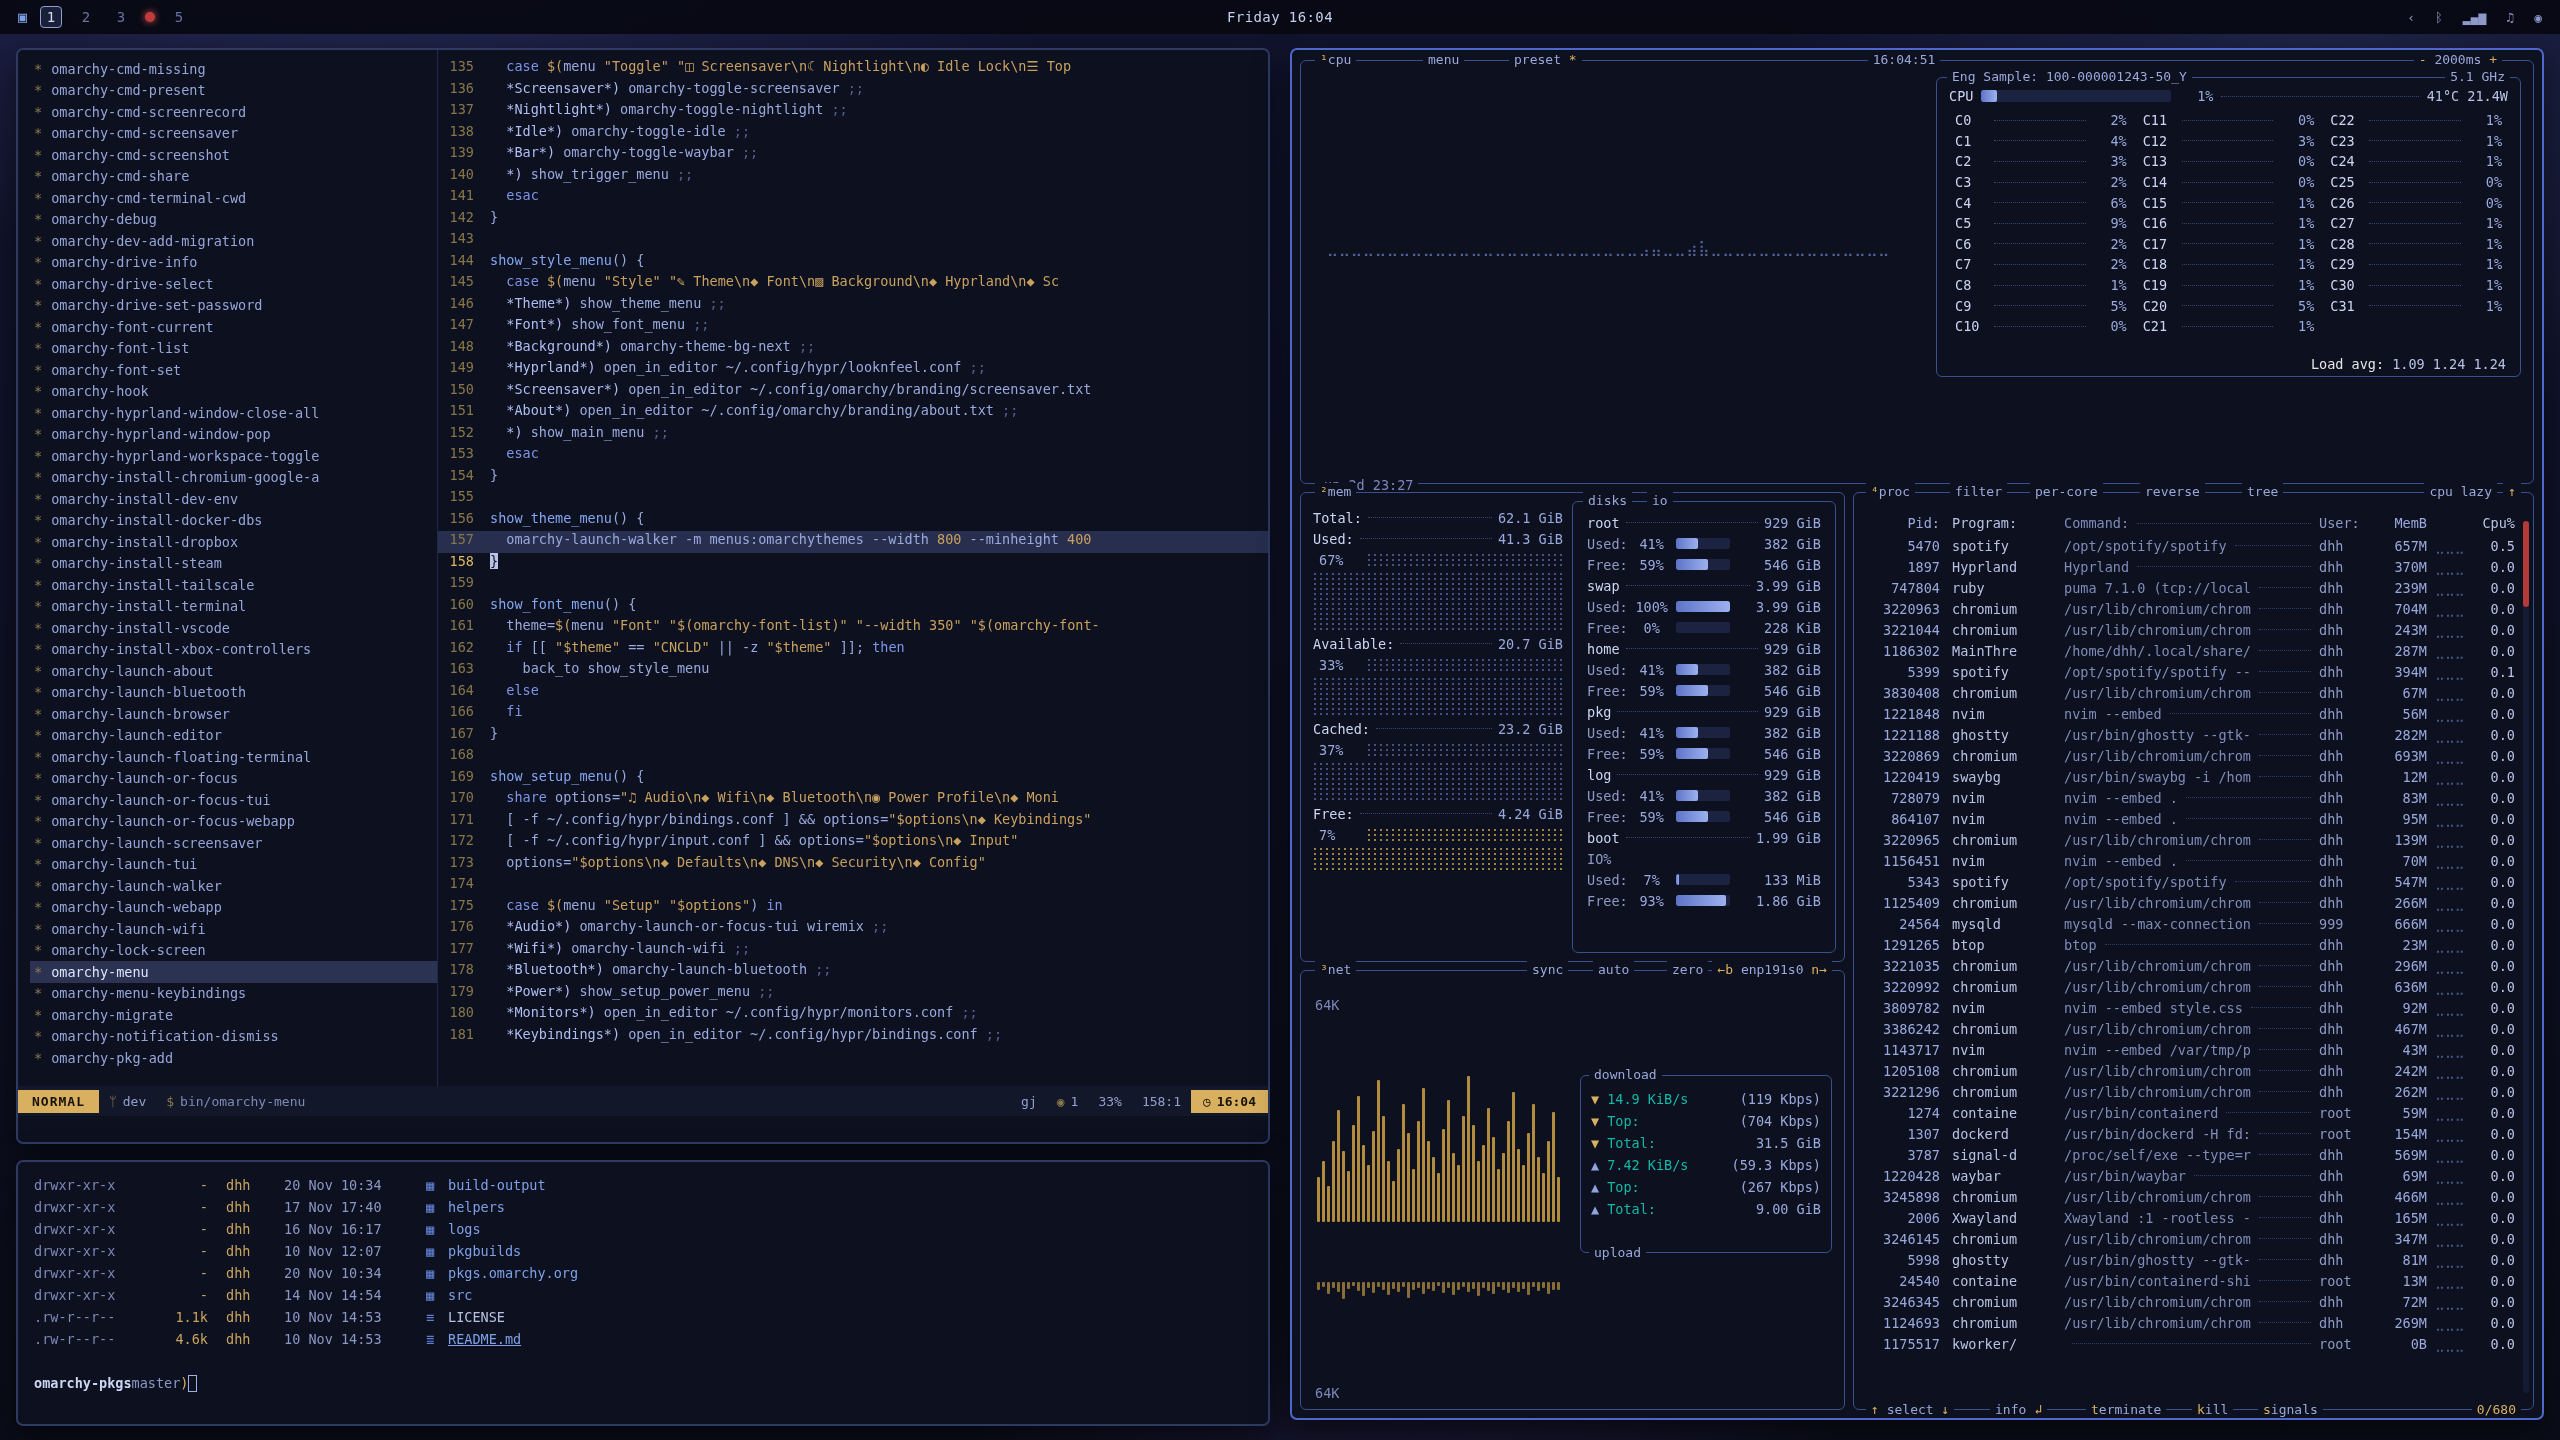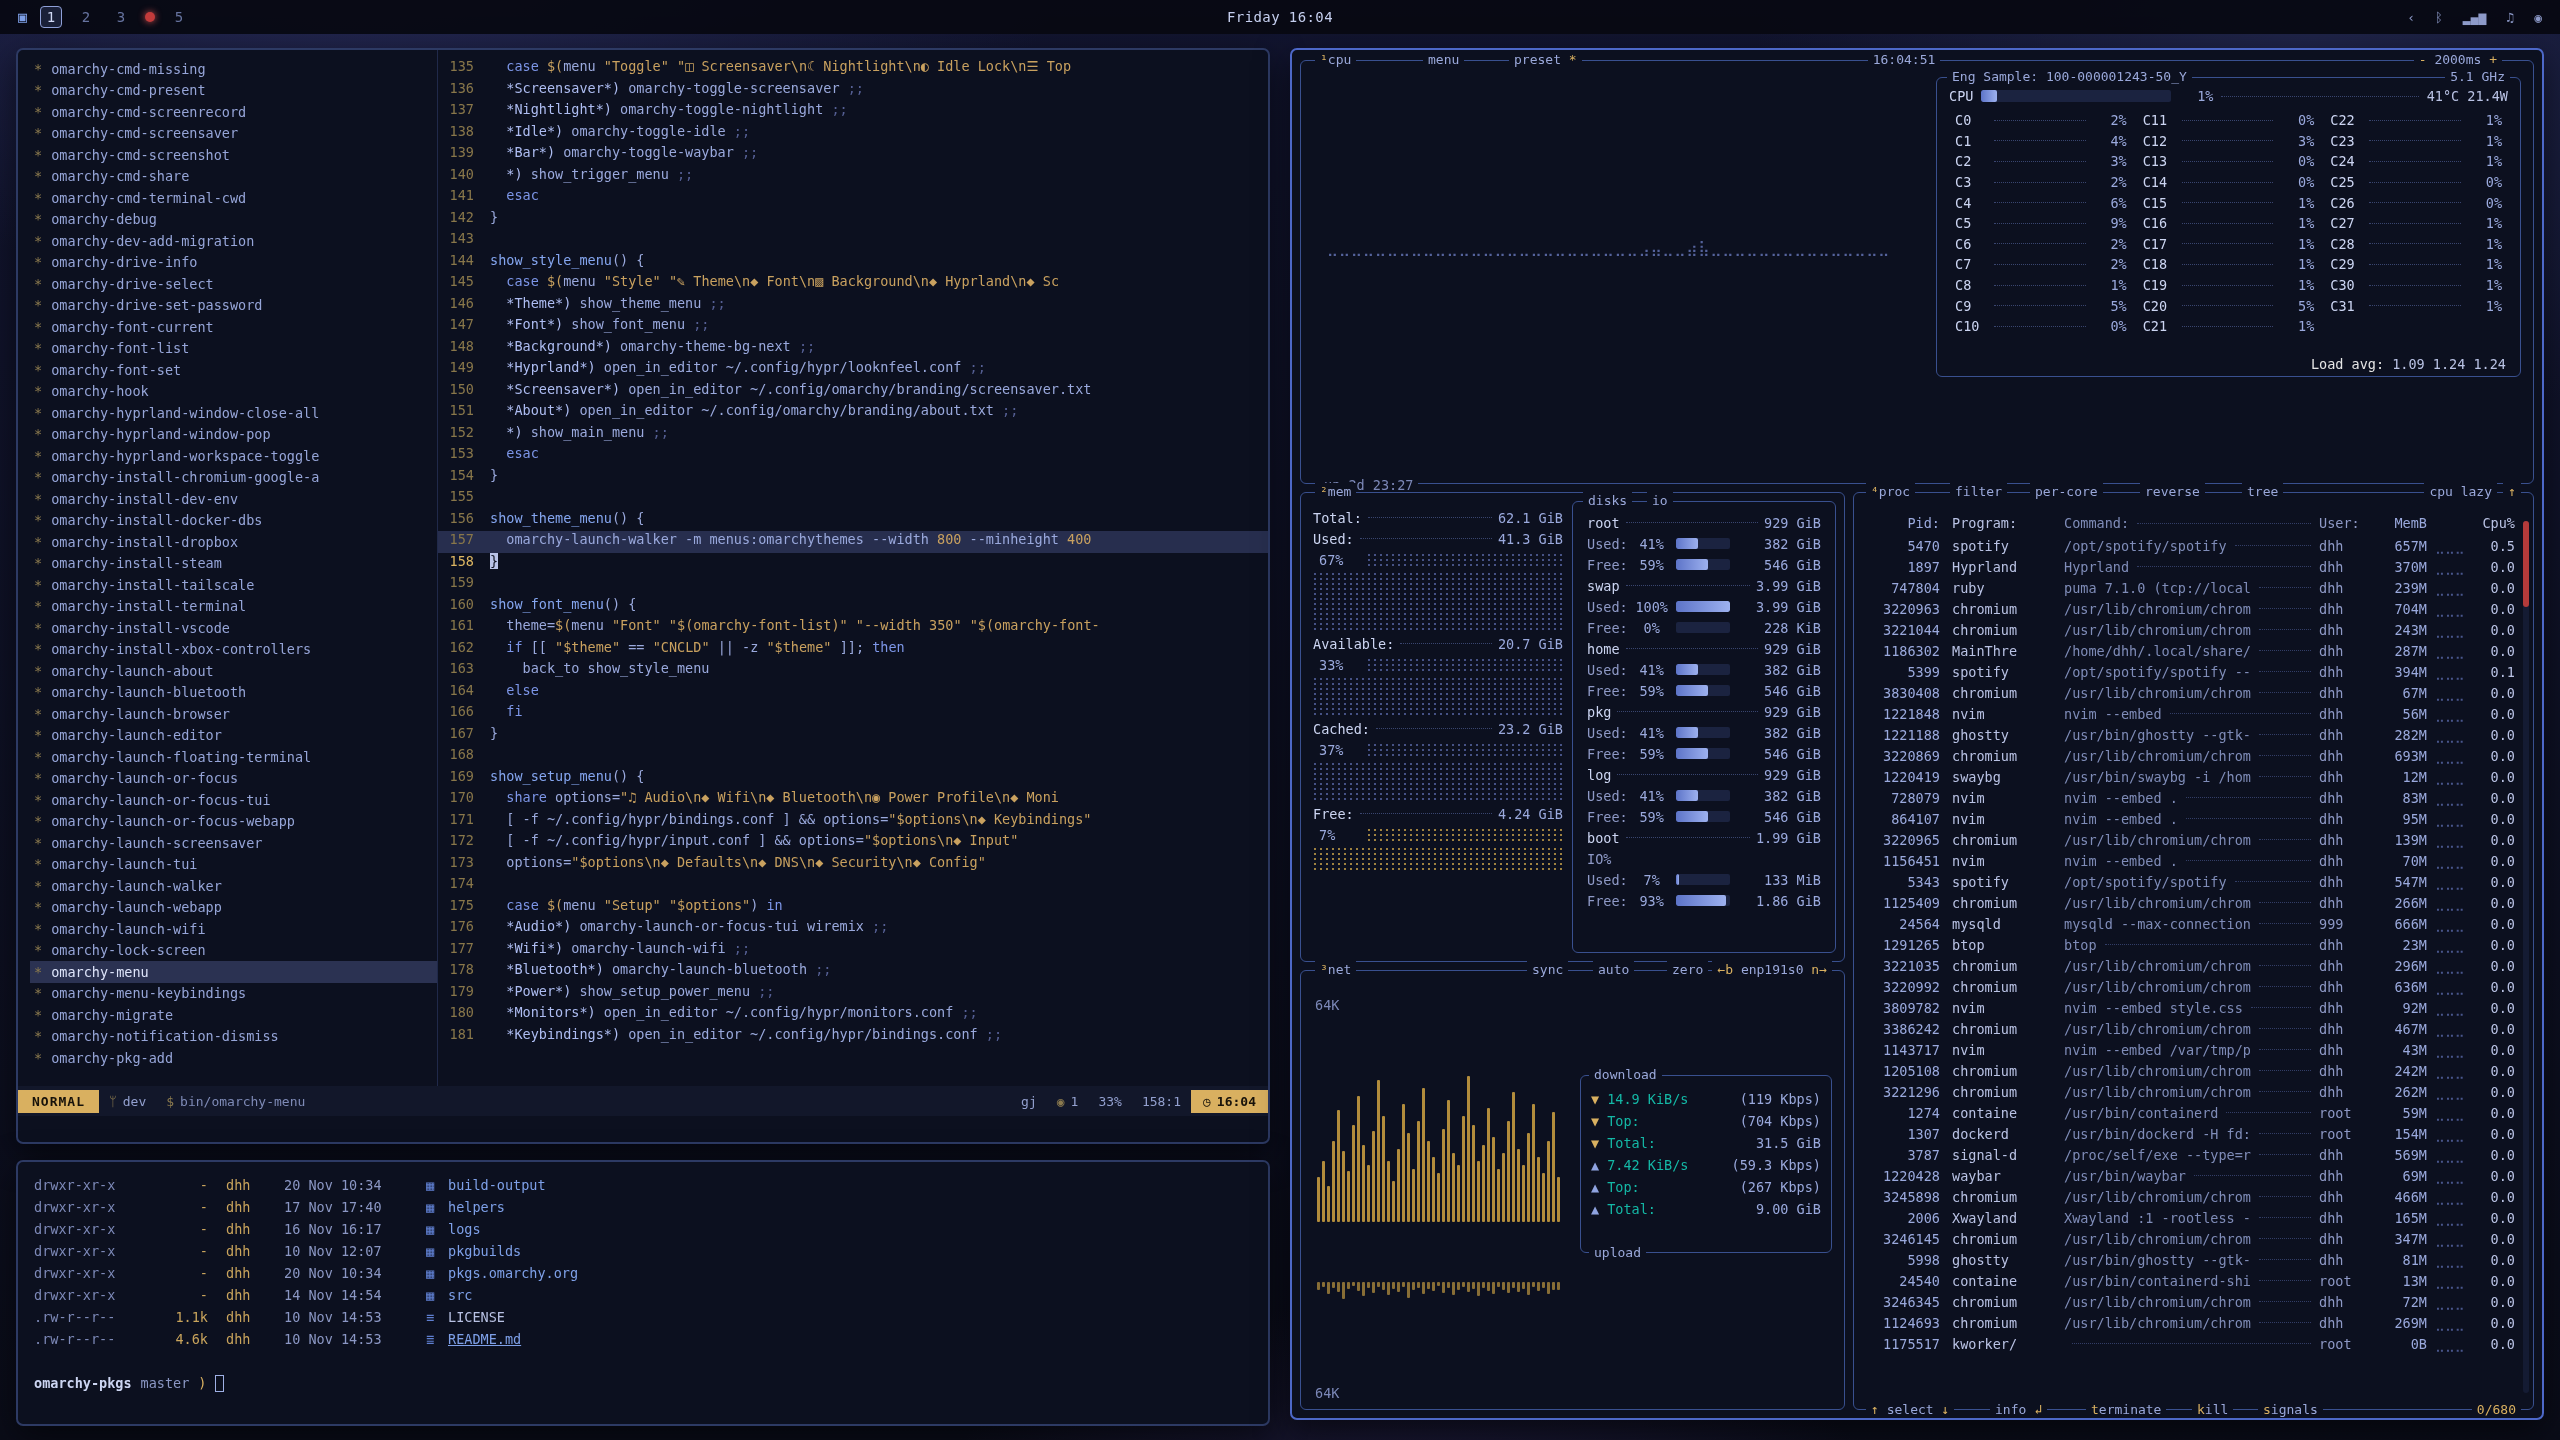--- a/index.html
+++ b/index.html
@@ -60,21 +60,21 @@
 
 .lsrow{height:22px;display:flex;white-space:pre;align-items:center}
 .perm{width:124px;color:#7d89b8}
 .fsize{width:50px;text-align:right;color:#c9a45c}
 .fuser{width:58px;padding-left:18px;color:#c9a45c}
 .fdate{width:160px;padding-left:18px;color:#8b97c4}
 .ficon{width:22px;color:#5f7fd0}
 .fname.dir{color:#7ea0e8}
 .fname.file{color:#b9c2e4}
 .fname.u{text-decoration:underline;color:#7ea0e8}
-.promptline{margin-top:22px;height:22px;display:flex;align-items:center;gap:9px}
+.promptline{margin-top:22px;height:22px;display:flex;align-items:center;}
 .pdir{color:#ccd5f2;font-weight:bold}
 .pbranch{color:#8b97c4}
 .psym{color:#d9b060}
 .cursor-hollow{width:9px;height:17px;border:1px solid #9fb0e5;display:inline-block}
 
 .bx{position:relative;border:1px solid #39508f;border-radius:6px;background:#0c101f}
 .btitle{position:absolute;top:-10px;background:#0c101f;padding:0 5px;color:#9aa8da;font-size:13px;white-space:nowrap;line-height:18px}
 .bfoot{top:auto;bottom:-10px}
 .idx{color:#d9b060}
 .key{color:#d9b060}

